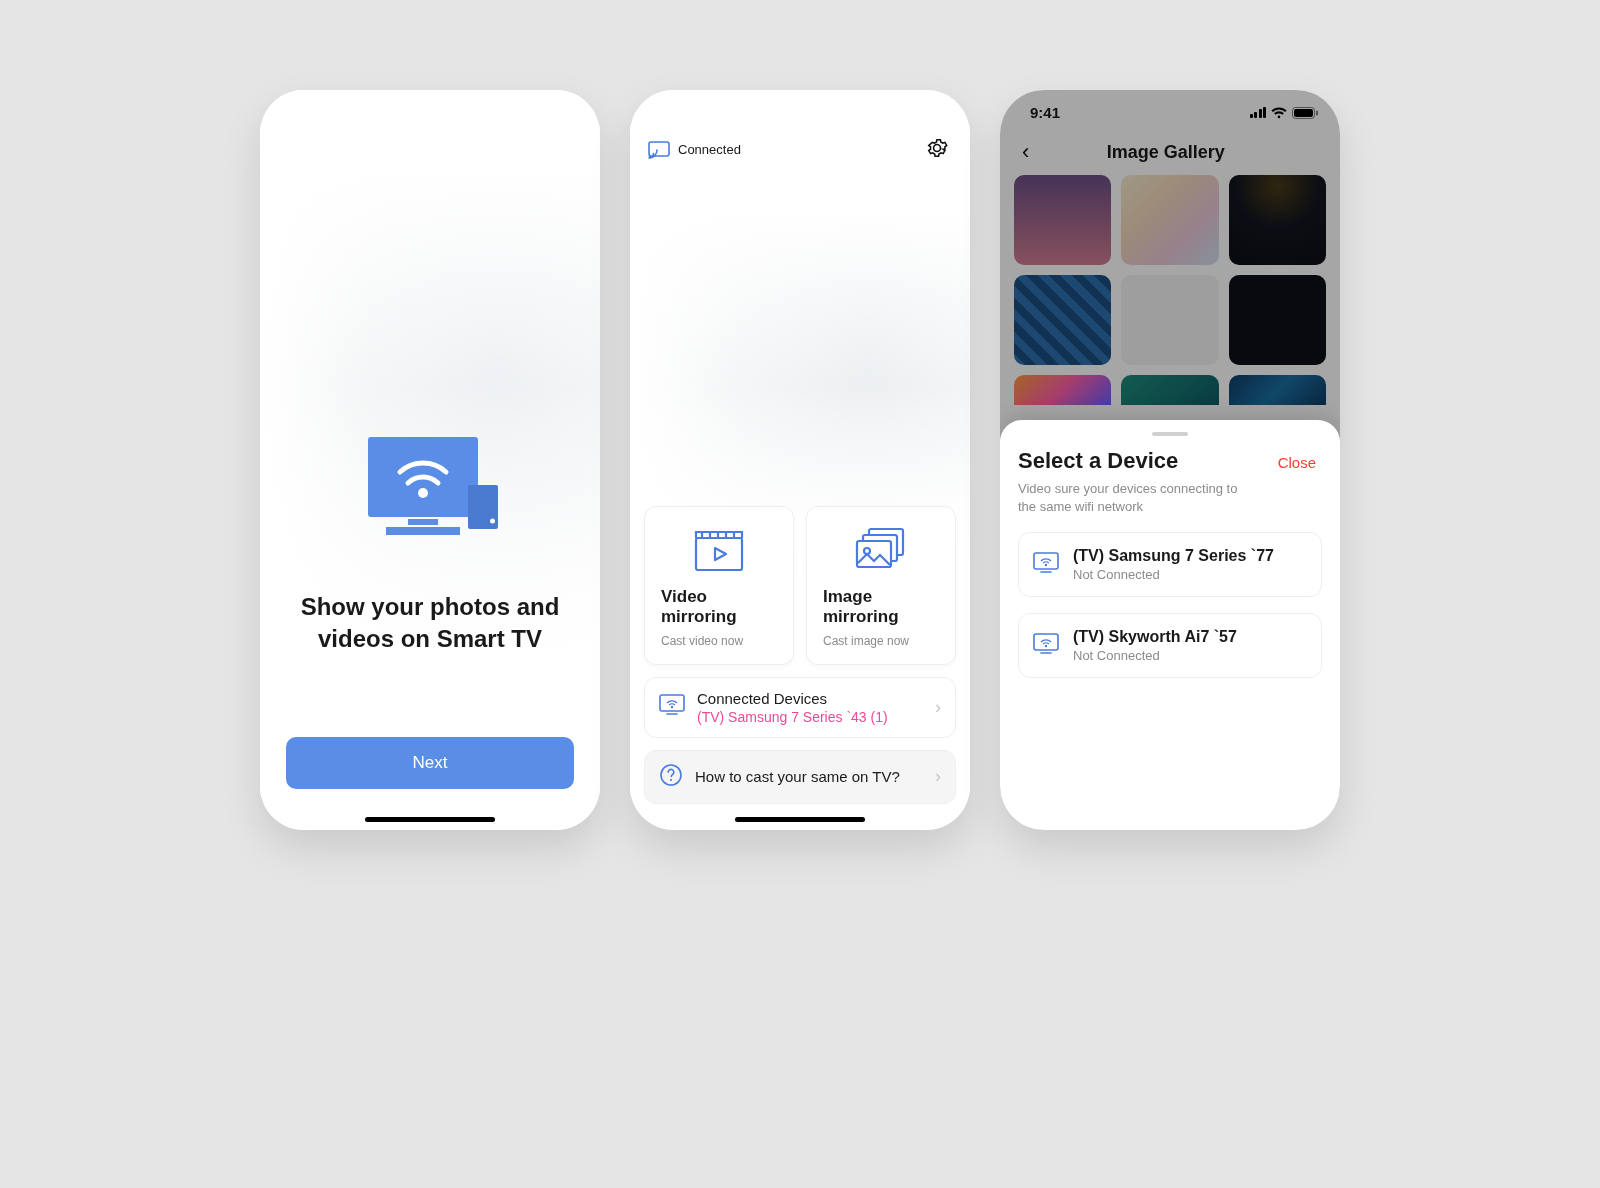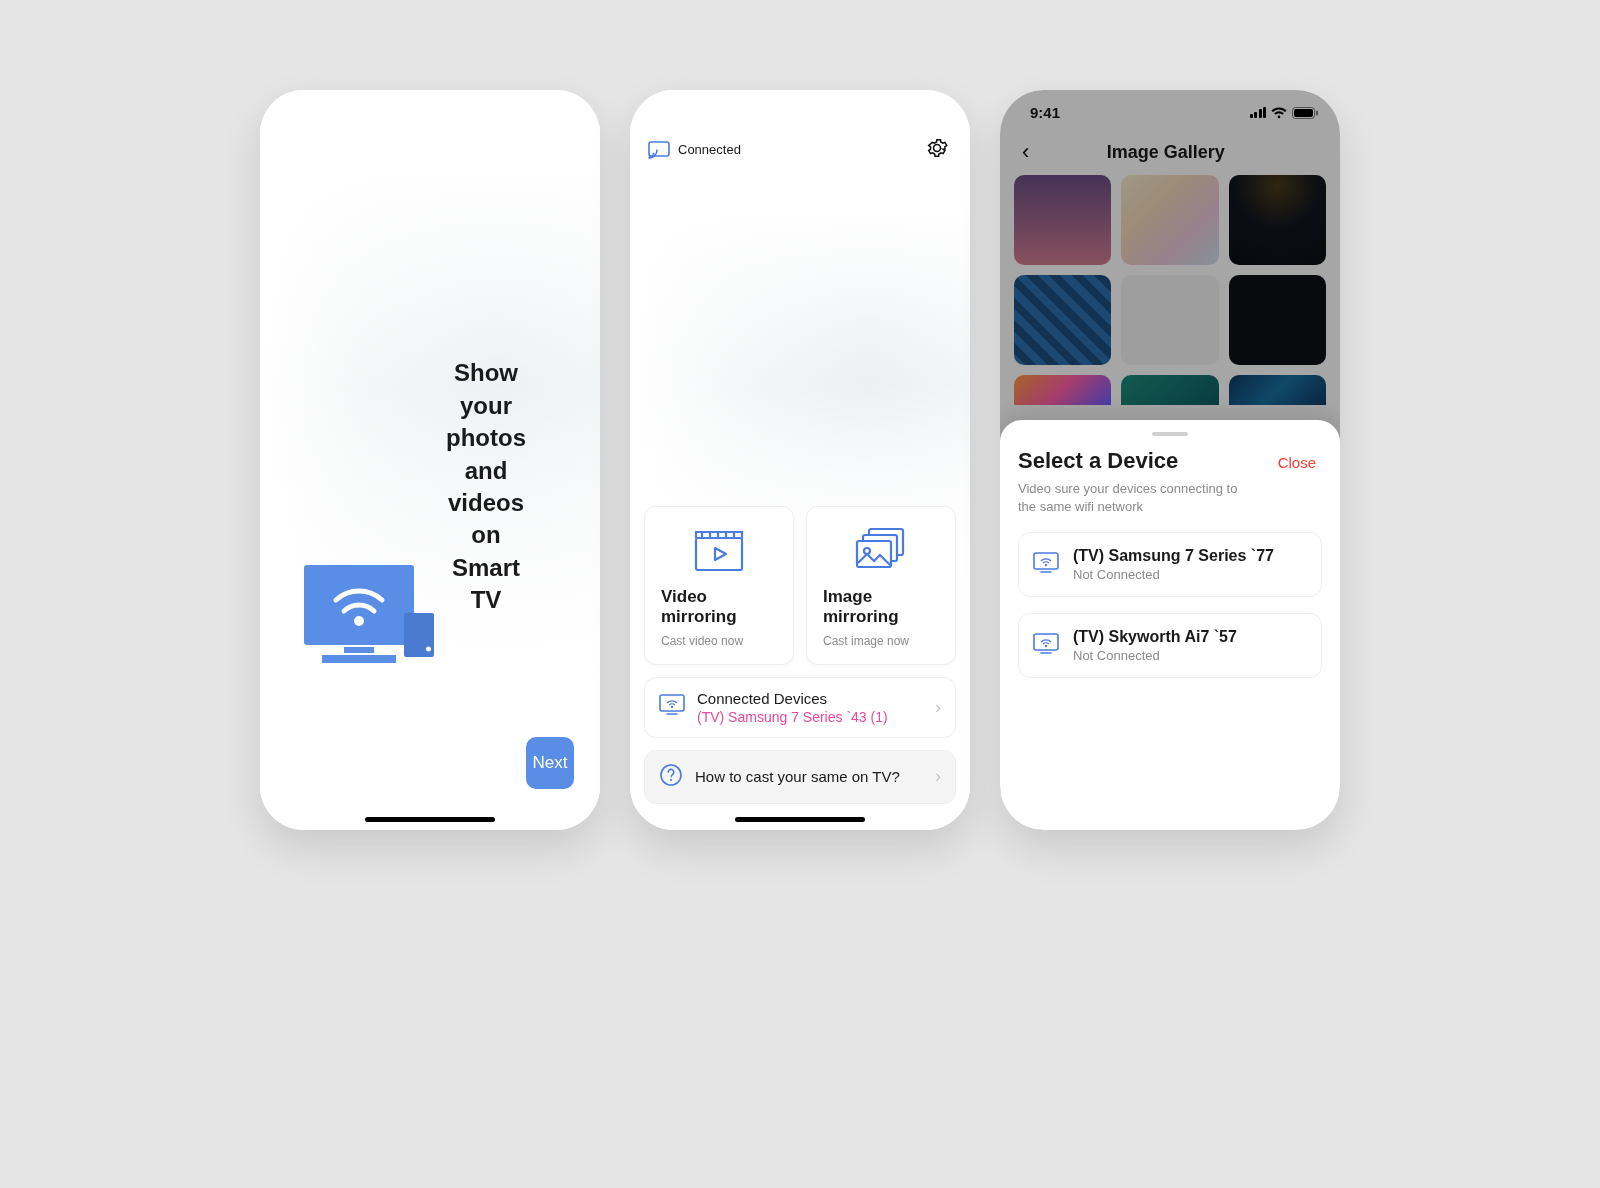--- a/index.html
+++ b/index.html
@@ -64,21 +64,21 @@
   
   .s1-bg {
     position: absolute; inset: 0;
     background: linear-gradient(180deg,#fff 10%, rgba(255,255,255,0.2) 40%, rgba(255,255,255,0.9) 70%, #fff 80%),
                 radial-gradient(ellipse at 70% 38%, #e9edf0 0%, #f2f4f5 40%, #ffffff 70%);
   }
   .s1-content {
     position: relative;
     height: 100%;
     display: flex;
-    flex-direction: row;
+    flex-direction: column;
     align-items: center;
     padding: 0 26px 50px 26px;
   }
   .s1-icon-wrap { margin-top: 300px; }
   .s1-title {
     margin-top: 30px;
     font-size: 24px;
     font-weight: 600;
     text-align: center;
     line-height: 1.35;

